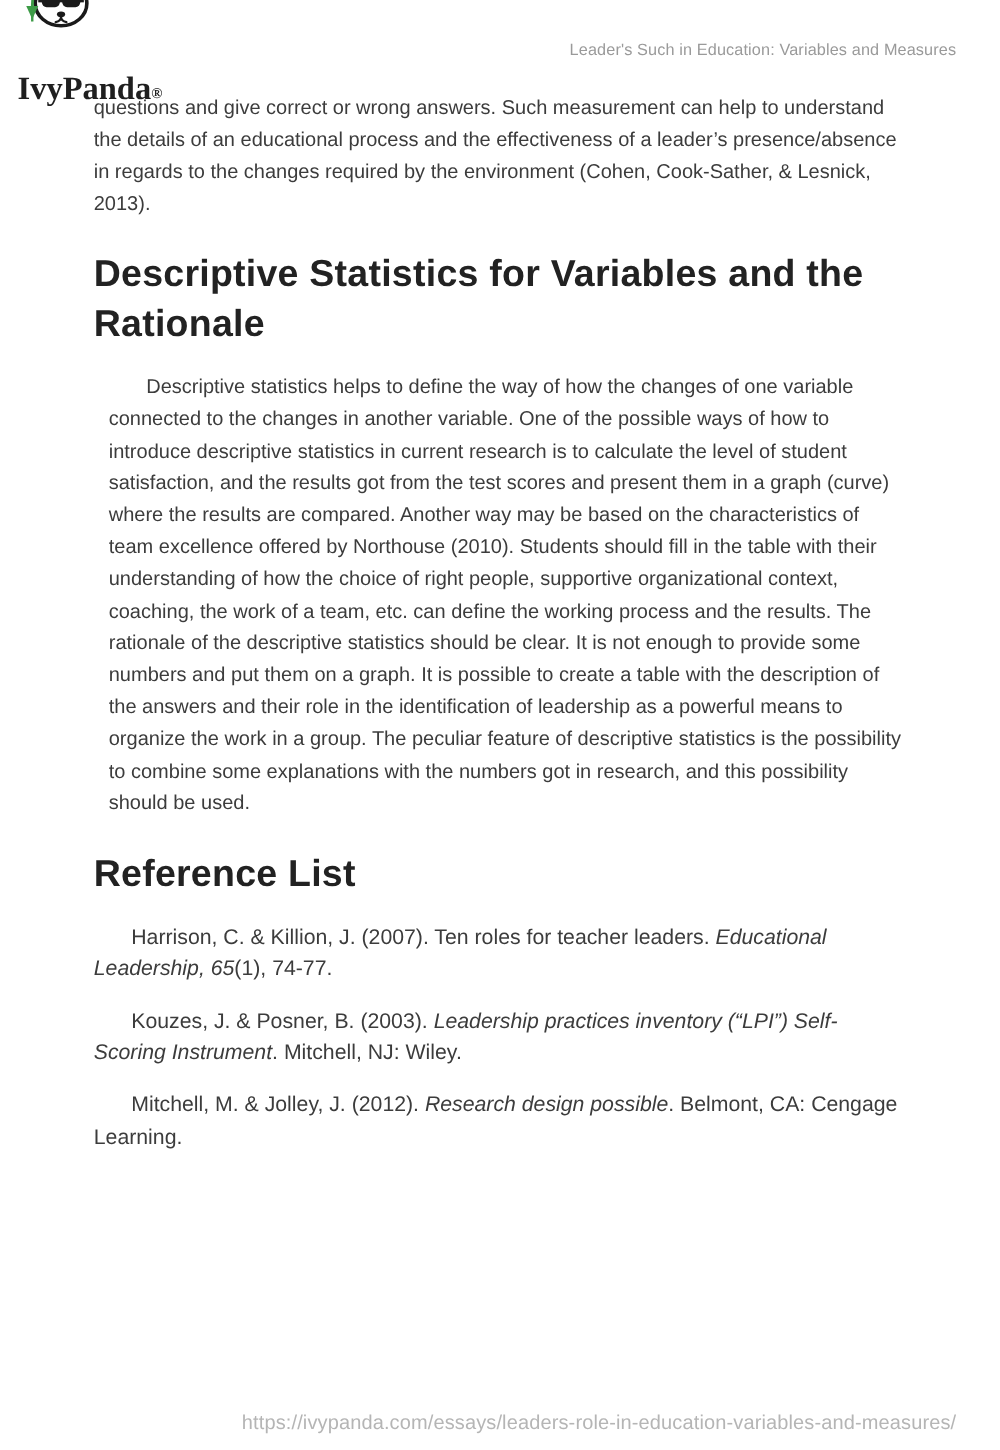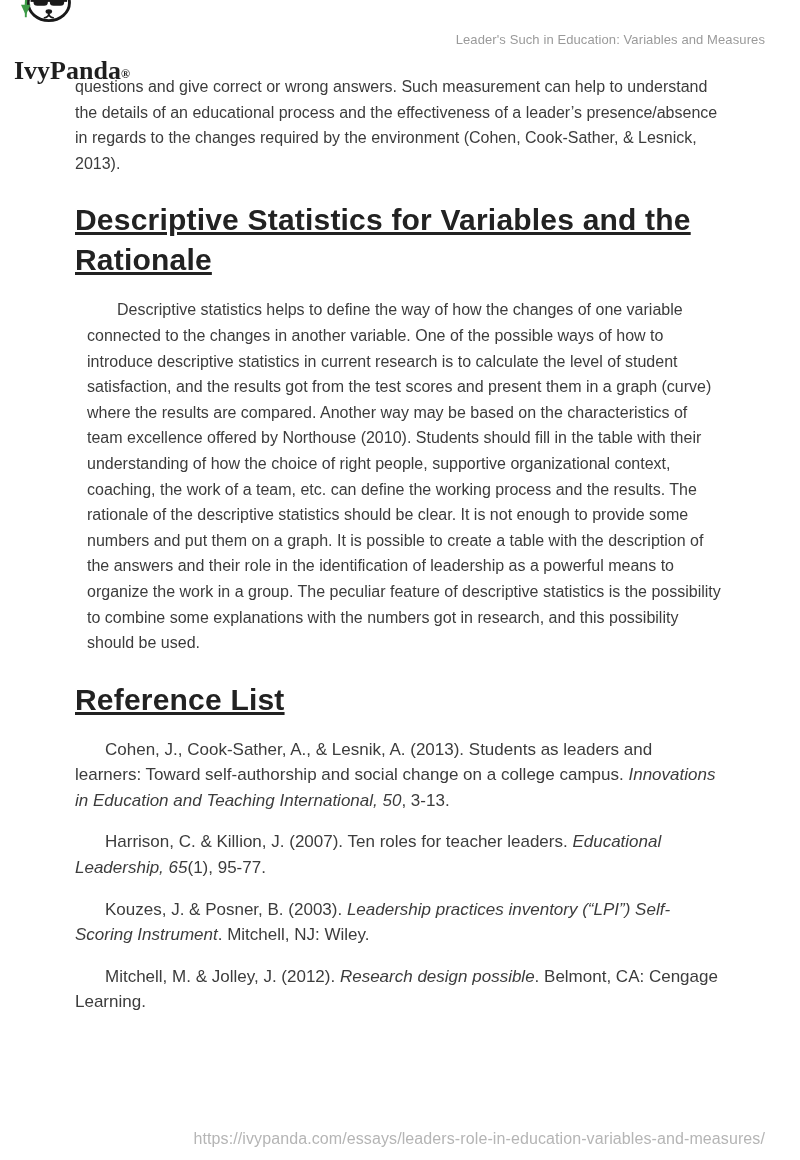--- a/index.html
+++ b/index.html
@@ -74,21 +74,20 @@
     color:var(--ink);
   }
   p.indent{text-indent:30px;margin-left:12px;}
   h1.section-heading{
     font-size:30px;
     line-height:40px;
     font-weight:bold;
     color:var(--heading);
     margin:24px 0 17px 0;
     letter-spacing:.2px;
-    text-decoration:underline;
   }
   .reference-list{margin-top:0;}
   p.reference{
     font-size:17px;
     line-height:25.6px;
     margin:0 0 16px 0;
     text-indent:30px;
     color:var(--ink);
   }
   p.reference em{font-style:italic;}
@@ -144,22 +143,21 @@
 
     <p class="body-text">questions and give correct or wrong answers. Such measurement can help to understand the details of an educational process and the effectiveness of a leader’s presence/absence in regards to the changes required by the environment (Cohen, Cook-Sather, &amp; Lesnick, 2013).</p>
 
     <h1 class="section-heading">Descriptive Statistics for Variables and the Rationale</h1>
 
     <p class="body-text indent">Descriptive statistics helps to define the way of how the changes of one variable connected to the changes in another variable. One of the possible ways of how to introduce descriptive statistics in current research is to calculate the level of student satisfaction, and the results got from the test scores and present them in a graph (curve) where the results are compared. Another way may be based on the characteristics of team excellence offered by Northouse (2010). Students should fill in the table with their understanding of how the choice of right people, supportive organizational context, coaching, the work of a team, etc. can define the working process and the results. The rationale of the descriptive statistics should be clear. It is not enough to provide some numbers and put them on a graph. It is possible to create a table with the description of the answers and their role in the identification of leadership as a powerful means to organize the work in a group. The peculiar feature of descriptive statistics is the possibility to combine some explanations with the numbers got in research, and this possibility should be used.</p>
 
     <h1 class="section-heading">Reference List</h1>
 
     <div class="reference-list">
-        <p class="reference"><span>Cohen, J., Cook-Sather, A., &amp; Lesnik, A. (2013). Students as leaders and learners: Toward self-authorship and social change on a college campus. </span><em>Innovations in Education and Teaching International, 50</em><span>, 3-13.</span></p>
-        <p class="reference"><span>Harrison, C. &amp; Killion, J. (2007). Ten roles for teacher leaders. </span><em>Educational Leadership, 65</em><span>(1), 95-77.</span></p>
+        <p class="reference"><span>Harrison, C. &amp; Killion, J. (2007). Ten roles for teacher leaders. </span><em>Educational Leadership, 65</em><span>(1), 74-77.</span></p>
         <p class="reference"><span>Kouzes, J. &amp; Posner, B. (2003). </span><em>Leadership practices inventory (“LPI”) Self-Scoring Instrument</em><span>. Mitchell, NJ: Wiley.</span></p>
         <p class="reference"><span>Mitchell, M. &amp; Jolley, J. (2012). </span><em>Research design possible</em><span>. Belmont, CA: Cengage Learning.</span></p>
       </div>
 
   </div>
 
   <div class="footer">
     <a class="footer-url" href="#">https://ivypanda.com/essays/leaders-role-in-education-variables-and-measures/</a>
   </div>
 

